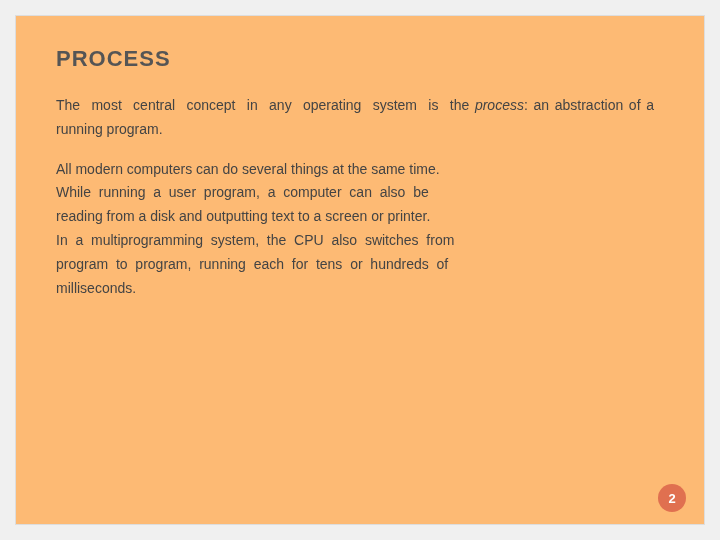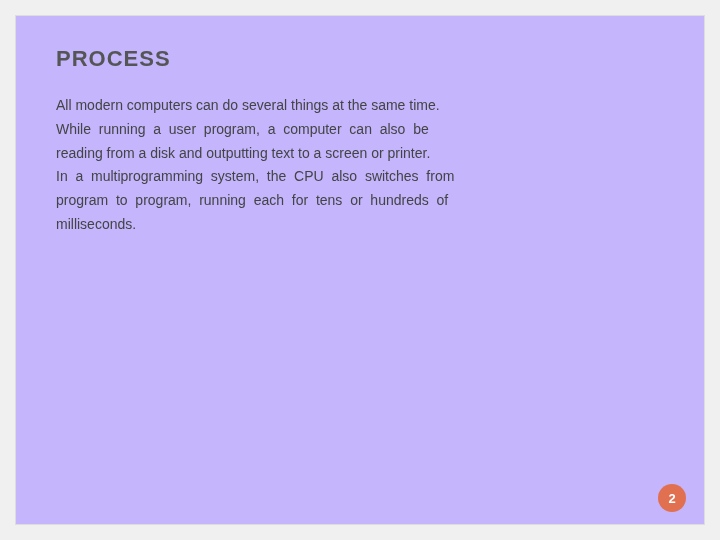--- a/index.html
+++ b/index.html
@@ -14,21 +14,21 @@
       background: #f0f0f0;
       display: flex;
       align-items: center;
       justify-content: center;
       font-family: Arial, sans-serif;
     }
 
     .slide-container {
       width: 690px;
       height: 510px;
-      background: #c4b5fd;
+      background: #fdba74;
       border: 1px solid #ddd;
       position: relative;
       padding: 30px 50px 30px 40px;
       display: flex;
       flex-direction: column;
     }
 
     .slide-title {
       font-size: 22px;
       font-weight: bold;
@@ -79,20 +79,23 @@
     }
   </style>
 </head>
 <body>
 
 <div class="slide-container">
   <div class="slide-title">PROCESS</div>
 
   <div class="slide-body">
 
+    <div class="paragraph">
+      <span>The&nbsp; most&nbsp; central&nbsp; concept&nbsp; in&nbsp; any&nbsp; operating&nbsp; system&nbsp; is&nbsp; the&nbsp;</span><em>process</em><span>: an abstraction of a running program.</span>
+    </div>
 
     <div class="paragraph">
       <span>All modern computers can do several things at the same time.<br>
       While&nbsp; running&nbsp; a&nbsp; user&nbsp; program,&nbsp; a&nbsp; computer&nbsp; can&nbsp; also&nbsp; be<br>
       reading from a disk and outputting text to a screen or printer.<br>
       In&nbsp; a&nbsp; multiprogramming&nbsp; system,&nbsp; the&nbsp; CPU&nbsp; also&nbsp; switches&nbsp; from<br>
       program&nbsp; to&nbsp; program,&nbsp; running&nbsp; each&nbsp; for&nbsp; tens&nbsp; or&nbsp; hundreds&nbsp; of<br>
       milliseconds.</span>
     </div>
 

